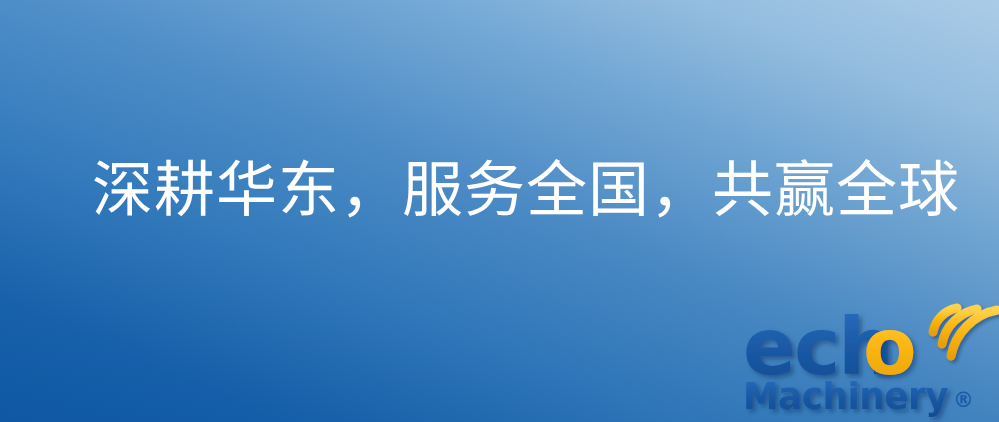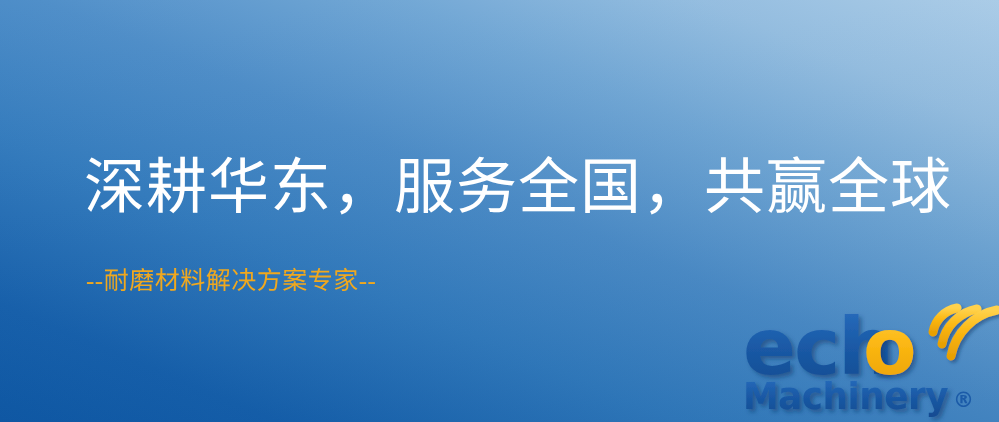--- a/index.html
+++ b/index.html
@@ -35,22 +35,22 @@
     position: absolute;
     inset: 0;
     background: linear-gradient(to bottom, rgba(255,255,255,0.05), rgba(0,0,0,0.03));
     pointer-events: none;
   }
 
   .headline {
     position: absolute;
     left: 84px;
     top: 152px;
-    margin: 0;
-    font-family: Liberation Sans, sans-serif;
+    margin: 8px;
+    font-family: Liberation Mono, monospace;
     font-size: 61px;
     line-height: 1.15;
     font-weight: 400;
     color: #ffffff;
     letter-spacing: 1px;
     white-space: nowrap;
     z-index: 3;
   }
 
   .subtitle {
@@ -87,21 +87,20 @@
     font-weight: bold;
   }
 </style>
 </head>
 <body>
 
 <div class="banner">
 
   <h1 class="headline">深耕华东，服务全国，共赢全球</h1>
 
-  <p class="subtitle">--耐磨材料解决方案专家--</p>
 
   <div class="logo">
     <svg viewBox="0 0 262 130" xmlns="http://www.w3.org/2000/svg" aria-hidden="true">
       <defs>
         <filter id="logoShadow" x="-20%" y="-20%" width="150%" height="150%">
           <feDropShadow dx="3" dy="3" stdDeviation="2.2" flood-color="#0c3b6e" flood-opacity="0.55"></feDropShadow>
         </filter>
         <filter id="waveShadow" x="-25%" y="-25%" width="160%" height="160%">
           <feDropShadow dx="2.5" dy="2.5" stdDeviation="1.8" flood-color="#0c3b6e" flood-opacity="0.5"></feDropShadow>
         </filter>

